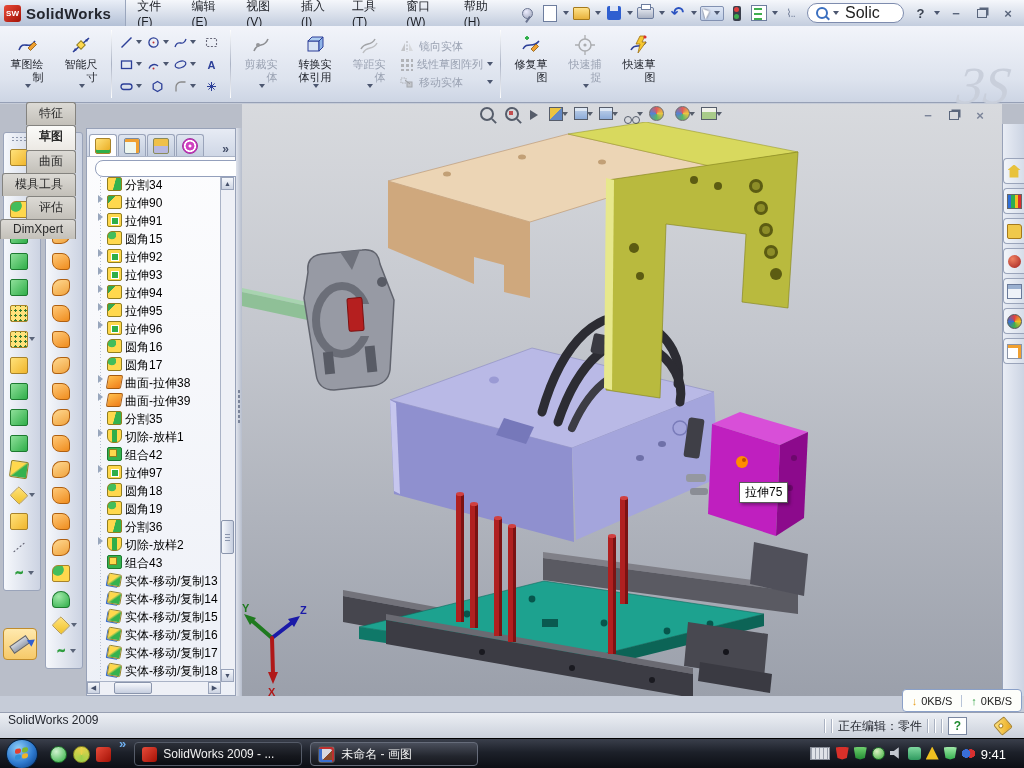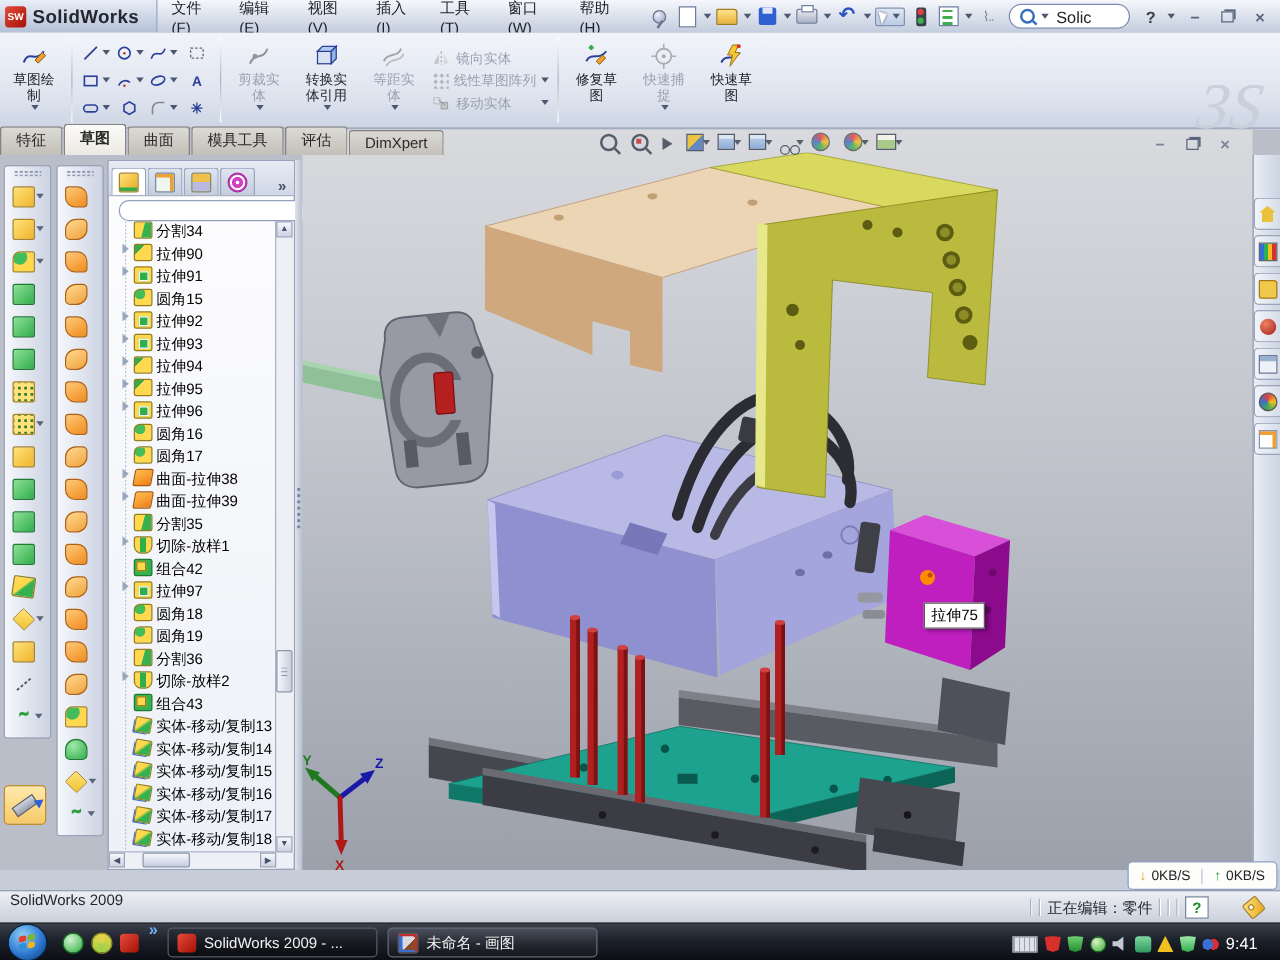--- a/index.html
+++ b/index.html
@@ -31,44 +31,44 @@
   .ico-undo{color:#2a52c0;font-size:16px;font-weight:bold;line-height:1;}
   .sel-box{display:flex;align-items:center;background:linear-gradient(#dfe7f6,#bccbe4);border:1px solid #8291b2;border-radius:2px;padding:1px 3px;gap:3px;}
   .ico-cursor{width:0;height:0;border-left:6px solid #fff;border-top:4px solid transparent;border-bottom:7px solid transparent;filter:drop-shadow(0 0 1px #445);transform:rotate(-15deg);}
   .ico-traffic{width:8px;height:15px;background:#3a3f4c;border-radius:2px;display:flex;flex-direction:column;align-items:center;justify-content:space-evenly;}
   .ico-traffic i{width:5px;height:5px;border-radius:50%;display:block;}
   .ico-options{width:14px;height:14px;background:#fff;border:1px solid #6d7d9e;background-image:repeating-linear-gradient(#3fae4f 0 2px,transparent 2px 5px);background-size:8px 100%;background-position:2px 2px;background-repeat:no-repeat;}
   .ico-extra{color:#7c87a0;font-size:11px;letter-spacing:-1px;}
   .searchpill{display:flex;align-items:center;gap:4px;background:#fff;border:1px solid #7e8cae;border-radius:10px;height:18px;padding:0 8px;margin:0 4px;}
   .mag{width:8px;height:8px;border:2px solid #3a6fc0;border-radius:50%;position:relative;}
   .mag::after{content:"";position:absolute;width:5px;height:2px;background:#3a6fc0;transform:rotate(45deg);left:7px;top:8px;}
-  .searchpill input{border:none;outline:none;width:48px;font-size:13px;color:#222;background:transparent;font-family:inherit;}
+  .searchpill input{border:none;outline:none;width:48px;font-size:16px;color:#222;background:transparent;font-family:inherit;}
   .ico-help{color:#39414f;font-weight:bold;font-size:13px;}
   .winbtns{display:flex;gap:6px;margin-left:6px;margin-right:6px;color:#5a667c;font-weight:bold;}
   .wb{width:20px;height:16px;display:grid;place-items:center;font-size:13px;line-height:1;}
   .wb-restore i{display:block;width:8px;height:7px;border:1.5px solid #5a667c;box-shadow:2px -2px 0 -0.5px #5a667c;}
 
   
   .ribbon{position:absolute;left:0;top:26px;width:1024px;height:76px;
     background:linear-gradient(#f2f4fa,#dde3ee 70%,#cdd5e4);border-bottom:1px solid #96a0b6;display:flex;align-items:stretch;}
   .rbtn{width:52px;margin:3px 1px;display:flex;flex-direction:column;align-items:center;justify-content:flex-start;gap:1px;padding-top:4px;border-radius:3px;}
-  .rlabel{font-size:11px;line-height:1.15;text-align:center;color:#23262e;white-space:pre-line;}
+  .rlabel{font-size:11px;line-height:1.15;text-align:right;color:#23262e;white-space:pre-line;}
   .rrowstack{display:flex;flex-direction:column;justify-content:center;gap:3px;margin:0 4px;}
   .rrow{display:flex;align-items:center;gap:4px;font-size:11px;color:#23262e;}
   .dis .rlabel,.rrow.dis{color:#9aa2b2;}
   .dis svg,.rrow.dis svg,.dis .cssico,.rrow.dis .cssico{filter:grayscale(1) opacity(.55);}
   .rsep{width:1px;background:linear-gradient(#fff,#aab2c4,#fff);margin:4px 3px;}
   .skgrid{display:grid;grid-template-columns:repeat(4,27px);grid-auto-rows:22px;align-content:center;margin:0 2px;}
   .skcell{display:flex;align-items:center;justify-content:center;gap:1px;}
   .grid9{width:13px;height:13px;background-image:radial-gradient(#7c88aa 1.5px,transparent 1.6px);background-size:5px 5px;}
   .ds-mark{position:absolute;right:14px;top:30px;font-family:"Liberation Serif",serif;font-style:italic;
     font-size:52px;color:#c9cfdb;transform:skewX(-8deg);user-select:none;}
 
   
-  .tabrow{position:absolute;left:0;top:102px;height:22px;display:flex;align-items:flex-end;z-index:6;}
+  .tabrow{position:absolute;left:0;top:102px;height:22px;display:flex;align-items:flex-end;z-index:6;flex-direction:column;}
   .ctab{padding:2px 12px 3px;margin-right:1px;background:linear-gradient(#dcdad5,#c3c0b9);
     border:1px solid #84837f;border-bottom:none;border-radius:3px 3px 0 0;color:#2a2a2a;font-size:12px;}
   .ctab.active{background:linear-gradient(#fbfbf9,#ece9e4);padding-bottom:5px;font-weight:bold;}
 
   
   .main{position:absolute;left:0;top:104px;width:1024px;height:592px;background:#b9bec9;}
 
   
   .strip{position:absolute;width:36px;border:1px solid #9aa4ba;border-radius:3px;
     background:linear-gradient(90deg,#f6f8fc,#ccd3e2);padding:3px 0 4px;display:flex;flex-direction:column;align-items:center;}
@@ -204,21 +204,21 @@
   .ql-messenger{border-radius:50%;background:radial-gradient(circle at 35% 30%,#cff2cf,#2fae3f);border:1px solid #1d6f28;}
   .ql-launcher-ball{border-radius:50%;background:conic-gradient(#e8d24a,#9fd04a,#e8d24a);border:1px solid #8a8a20;}
   .ql-solidworks,.tk-solidworks{background:linear-gradient(135deg,#e84b3a,#a31105);color:#fff;font-size:7px;font-weight:bold;display:grid;place-items:center;border-radius:3px;}
   .qlmore{color:#6fb0f0;font-weight:bold;font-size:13px;margin-left:2px;align-self:flex-start;line-height:10px;}
   .taskitems{display:flex;gap:8px;margin-left:8px;}
   .task{width:168px;height:24px;display:flex;align-items:center;gap:6px;padding:0 7px;box-sizing:border-box;
     background:linear-gradient(#4a4f5c,#23262e 60%,#15171d);border:1px solid #666c7a;border-radius:4px;font-size:12px;color:#f2f2f2;white-space:nowrap;overflow:hidden;}
   .task.active{background:linear-gradient(#2c3039,#15171d 60%,#0b0d12);border-color:#555b68;}
   .tk{width:15px;height:15px;flex:none;}
   .tk-paint{background:linear-gradient(135deg,#d8d8e0 55%,#8a4a2a 55%);border-radius:3px;border:1px solid #555;box-shadow:inset -2px 2px 0 #c03030,inset 3px -2px 0 #3a6fd0;}
-  .tray{margin-left:auto;display:flex;align-items:flex-end;gap:6px;margin-right:8px;}
+  .tray{margin-left:auto;display:flex;align-items:flex-start;gap:6px;margin-right:8px;}
   .trayico{width:13px;height:13px;}
   .tray-keyboard{width:18px;height:11px;background:#dfe2e8;border:1px solid #8a8f9a;background-image:repeating-linear-gradient(90deg,#9aa0ac 0 1px,transparent 1px 4px);}
   .tray-antivirus{background:#d8302a;clip-path:polygon(0 8%,50% 0,100% 8%,86% 88%,50% 100%,14% 88%);}
   .tray-firewall{background:linear-gradient(#6fd06f,#1f8a2f);clip-path:polygon(0 8%,50% 0,100% 8%,86% 88%,50% 100%,14% 88%);}
   .tray-badge{border-radius:50%;background:radial-gradient(circle at 35% 30%,#d8f0c0,#3fae3f);border:1px solid #1d6f28;box-sizing:border-box;}
   .tray-volume{background:#c4c8d0;clip-path:polygon(0 35%,32% 35%,70% 5%,70% 95%,32% 65%,0 65%);}
   .tray-backup{background:linear-gradient(#7fd8a0,#2f9a5f);border-radius:3px;}
   .tray-warning{background:#f0c020;clip-path:polygon(50% 0,100% 100%,0 100%);}
   .tray-defender{background:linear-gradient(#9fe8a8,#2fae49);clip-path:polygon(0 8%,50% 0,100% 8%,86% 88%,50% 100%,14% 88%);}
   .tray-sync{background:radial-gradient(circle at 32% 50%,#3a6fd8 38%,transparent 40%),radial-gradient(circle at 68% 50%,#d83030 38%,transparent 40%);}
@@ -308,20 +308,31 @@
   </div>
 
   <div class="ribbon">
     <div class="rbtn">
       <svg width="24" height="24" viewBox="0 0 24 24">
           <path d="M4,17 C8,6 14,18 20,8" stroke="#2c3f98" fill="none" stroke-width="1.6"></path>
           <polygon points="13,15 19,9 21.5,11.5 15.5,17.5" fill="#f0a030" stroke="#8a5a10" stroke-width=".8"></polygon>
         </svg>
       <span class="rlabel">草图绘
 制</span>
+        <span class="dd"></span>
+    </div>
+    <div class="rbtn">
+      <svg width="24" height="24" viewBox="0 0 24 24">
+          <line x1="4" y1="19" x2="20" y2="5" stroke="#2c3f98" stroke-width="1.5"></line>
+          <polygon points="4,19 8,17 6,15" fill="#2c3f98"></polygon>
+          <polygon points="20,5 16,7 18,9" fill="#2c3f98"></polygon>
+          <rect x="9" y="9" width="6" height="6" transform="rotate(45 12 12)" fill="#ffd84d" stroke="#927e1e"></rect>
+        </svg>
+      <span class="rlabel">智能尺
+寸</span>
         <span class="dd"></span>
     </div>
     <div class="rsep"></div>
     <div class="skgrid">
       <span class="skcell">
           <svg width="15" height="15">
             <line x1="2.5" y1="12.5" x2="12.5" y2="2.5" stroke="#2c3f98" stroke-width="1.4"></line>
           </svg>
           <span class="dd"></span>
         </span>

